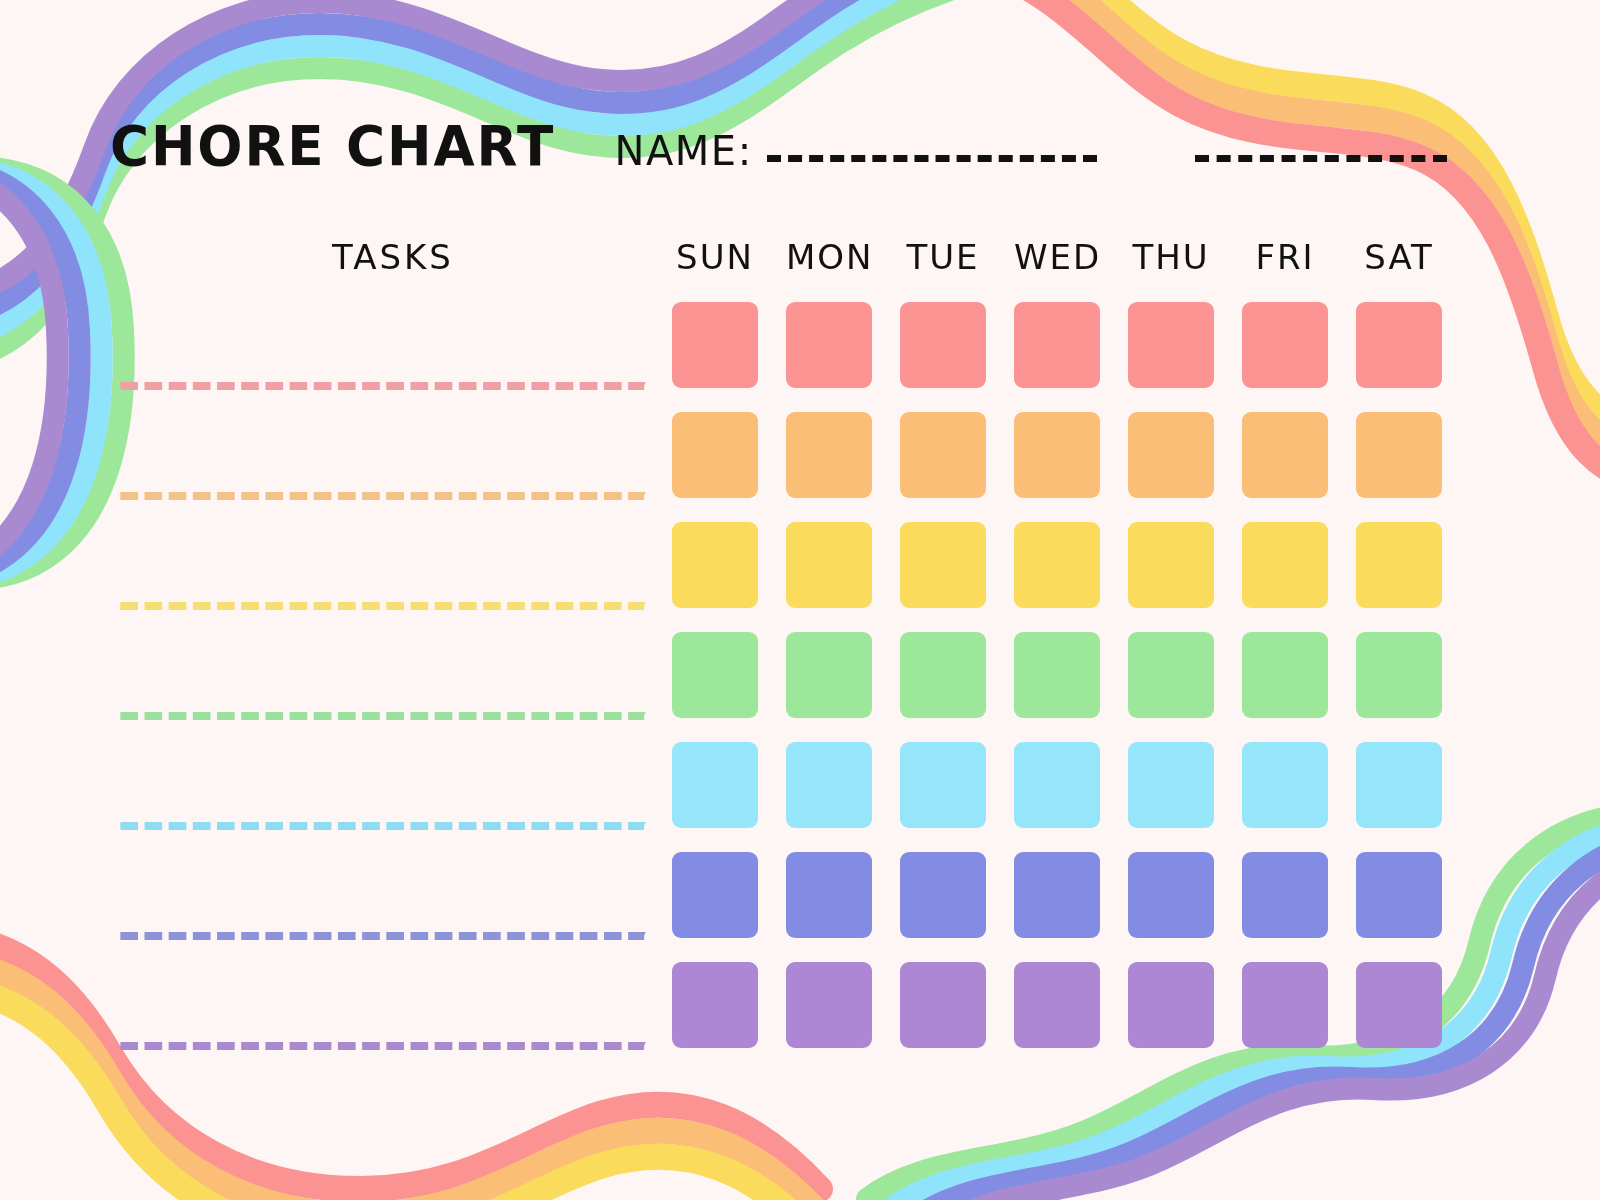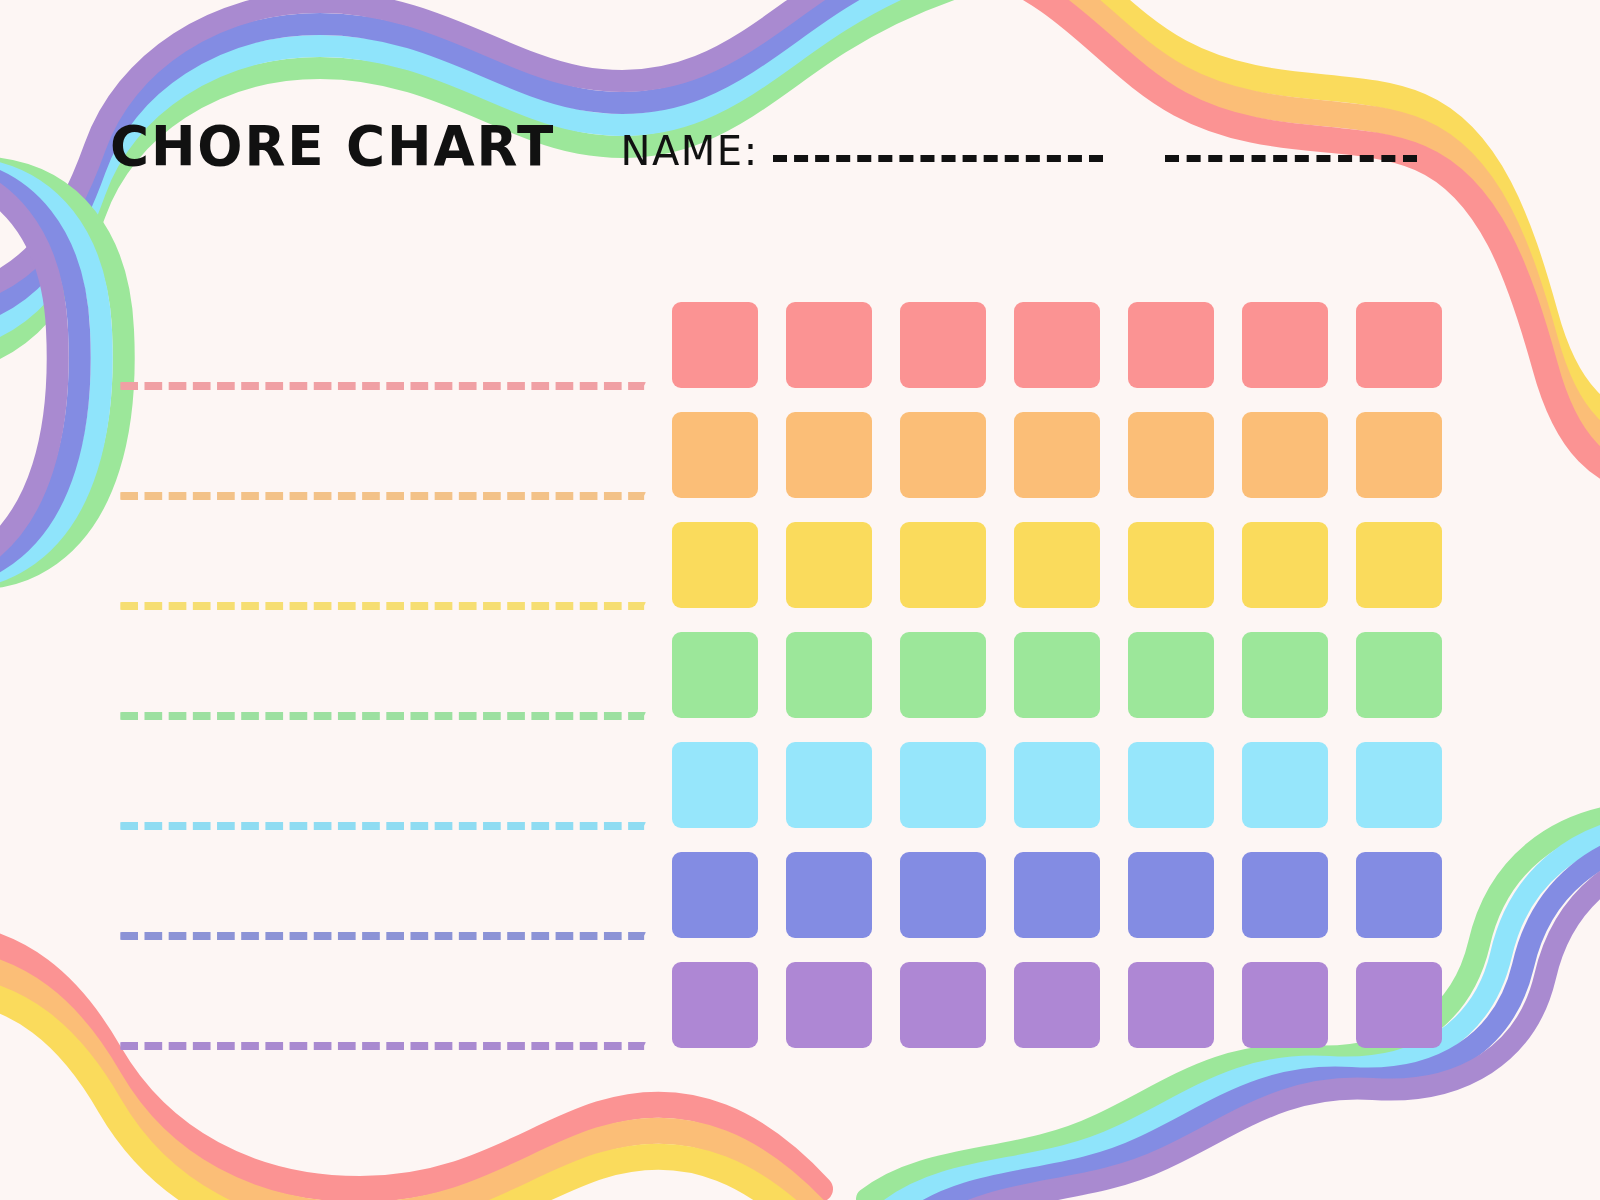--- a/index.html
+++ b/index.html
@@ -33,20 +33,21 @@
 
   
   .header-row {
     position: absolute;
     left: 110px;
     top: 118px;
     width: 1380px;
     height: 72px;
     display: flex;
     align-items: baseline;
+    gap: 36px;
   }
   .chart-title {
     font-family: "DejaVu Sans", sans-serif;
     font-size: 56px;
     font-weight: bold;
     letter-spacing: 2px;
     color: #111111;
     white-space: nowrap;
     line-height: 1;
     transform: scaleX(0.95);
@@ -65,21 +66,21 @@
     color: #111111;
     line-height: 1;
   }
   .field-rule {
     height: 0;
     border-bottom: 7px dashed #111111;
     margin-left: 14px;
     position: relative;
     top: -3px;
   }
-  #name-field { margin-left: 42px; }
+  #name-field { }
   #name-rule { width: 330px; }
   #weekof-field { margin-left: 48px; }
   #weekof-rule { width: 252px; }
 
   
   .col-heads {
     position: absolute;
     top: 240px;
     left: 110px;
     width: 1380px;
@@ -183,20 +184,32 @@
     <div class="field" id="name-field">
       <span class="field-label">NAME:</span>
       <span class="field-rule" id="name-rule"></span>
     </div>
 
     <div class="field" id="weekof-field">
       <span class="field-rule" id="weekof-rule"></span>
     </div>
   </div>
 
+  <div class="col-heads">
+    <div class="tasks-head">TASKS</div>
+    <div id="day-heads-host">
+        <div class="day-head" style="left: 562px;">SUN</div>
+        <div class="day-head" style="left: 676px;">MON</div>
+        <div class="day-head" style="left: 790px;">TUE</div>
+        <div class="day-head" style="left: 904px;">WED</div>
+        <div class="day-head" style="left: 1018px;">THU</div>
+        <div class="day-head" style="left: 1132px;">FRI</div>
+        <div class="day-head" style="left: 1246px;">SAT</div>
+      </div>
+  </div>
 
   <div class="grid" id="grid-host">
       <div class="chore-row">
         <div class="task-line" style="border-bottom-color: rgb(240, 160, 164);"></div>
         <div class="cell" style="left: 562px; background: rgb(251, 147, 147);"></div>
         <div class="cell" style="left: 676px; background: rgb(251, 147, 147);"></div>
         <div class="cell" style="left: 790px; background: rgb(251, 147, 147);"></div>
         <div class="cell" style="left: 904px; background: rgb(251, 147, 147);"></div>
         <div class="cell" style="left: 1018px; background: rgb(251, 147, 147);"></div>
         <div class="cell" style="left: 1132px; background: rgb(251, 147, 147);"></div>

